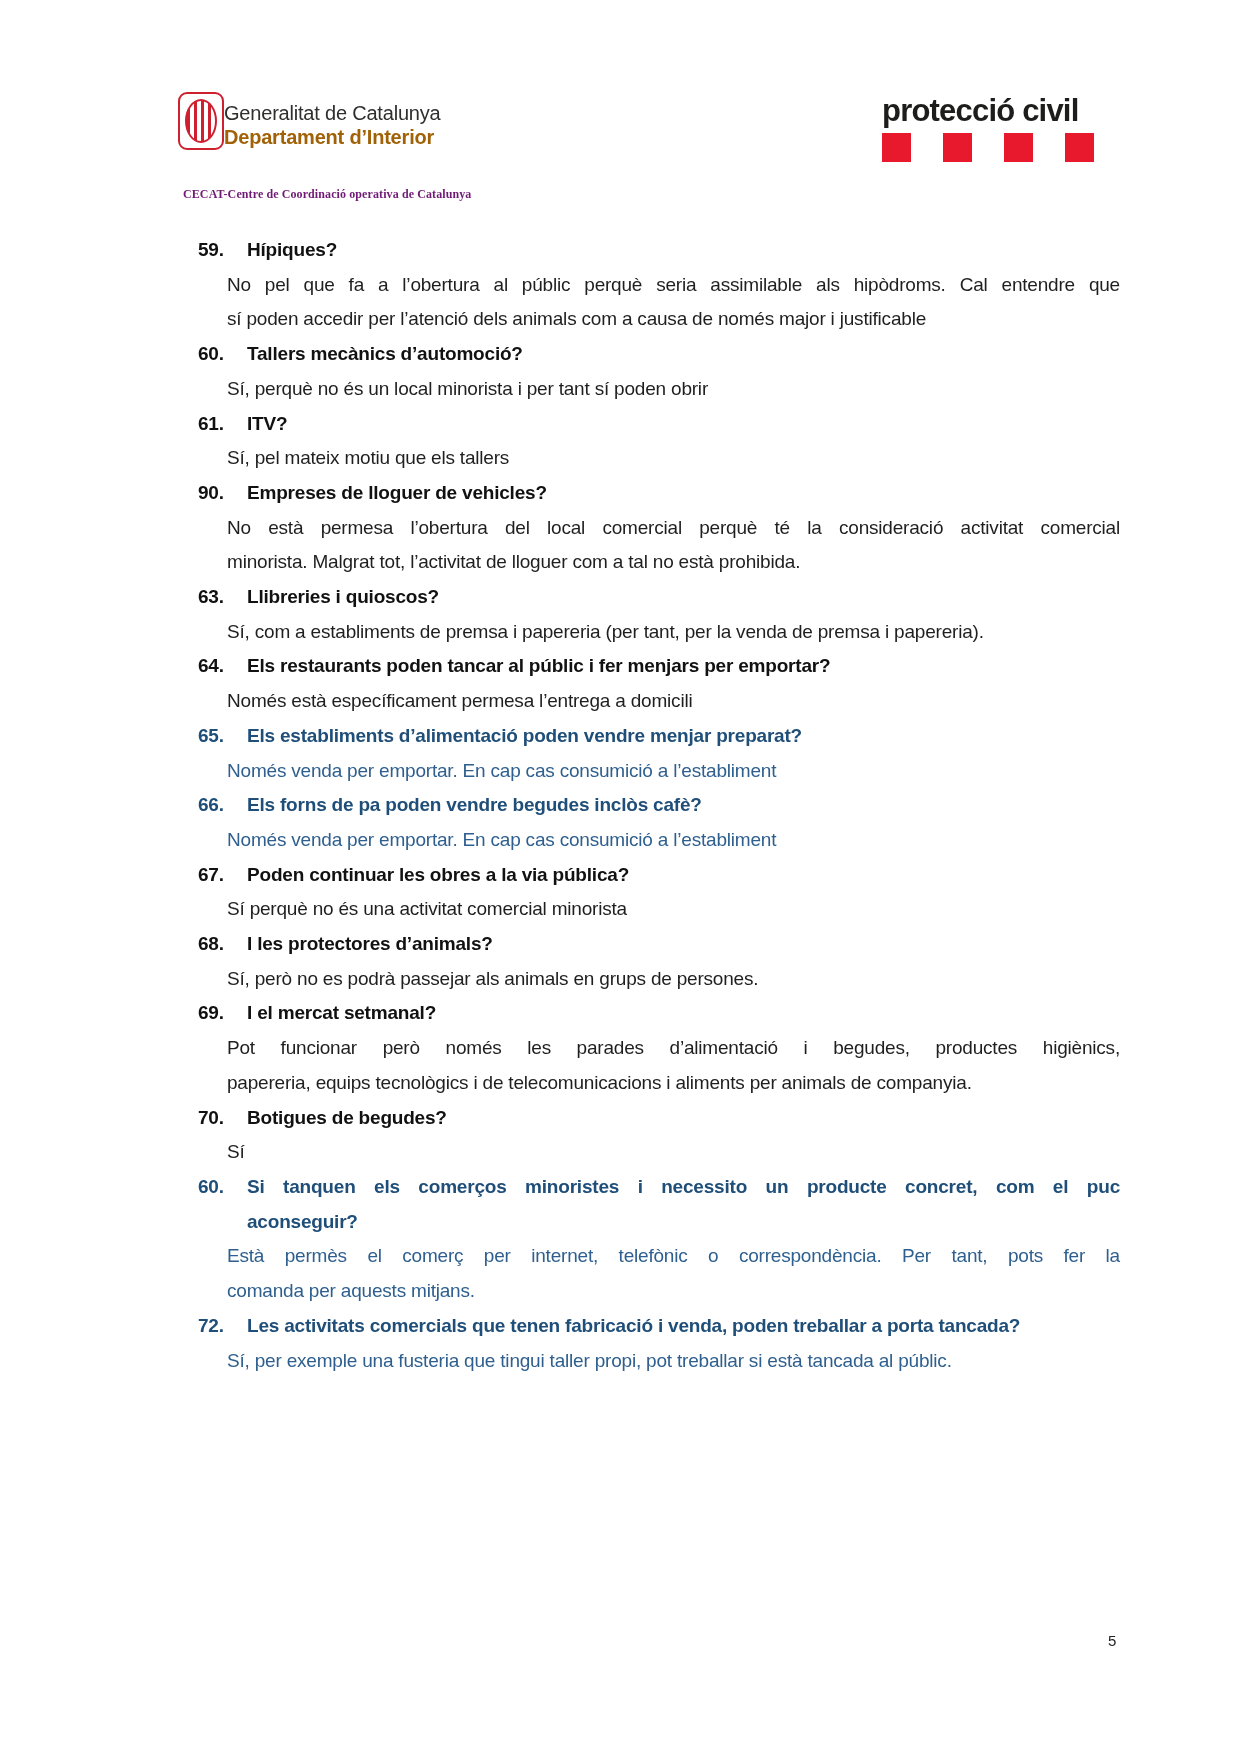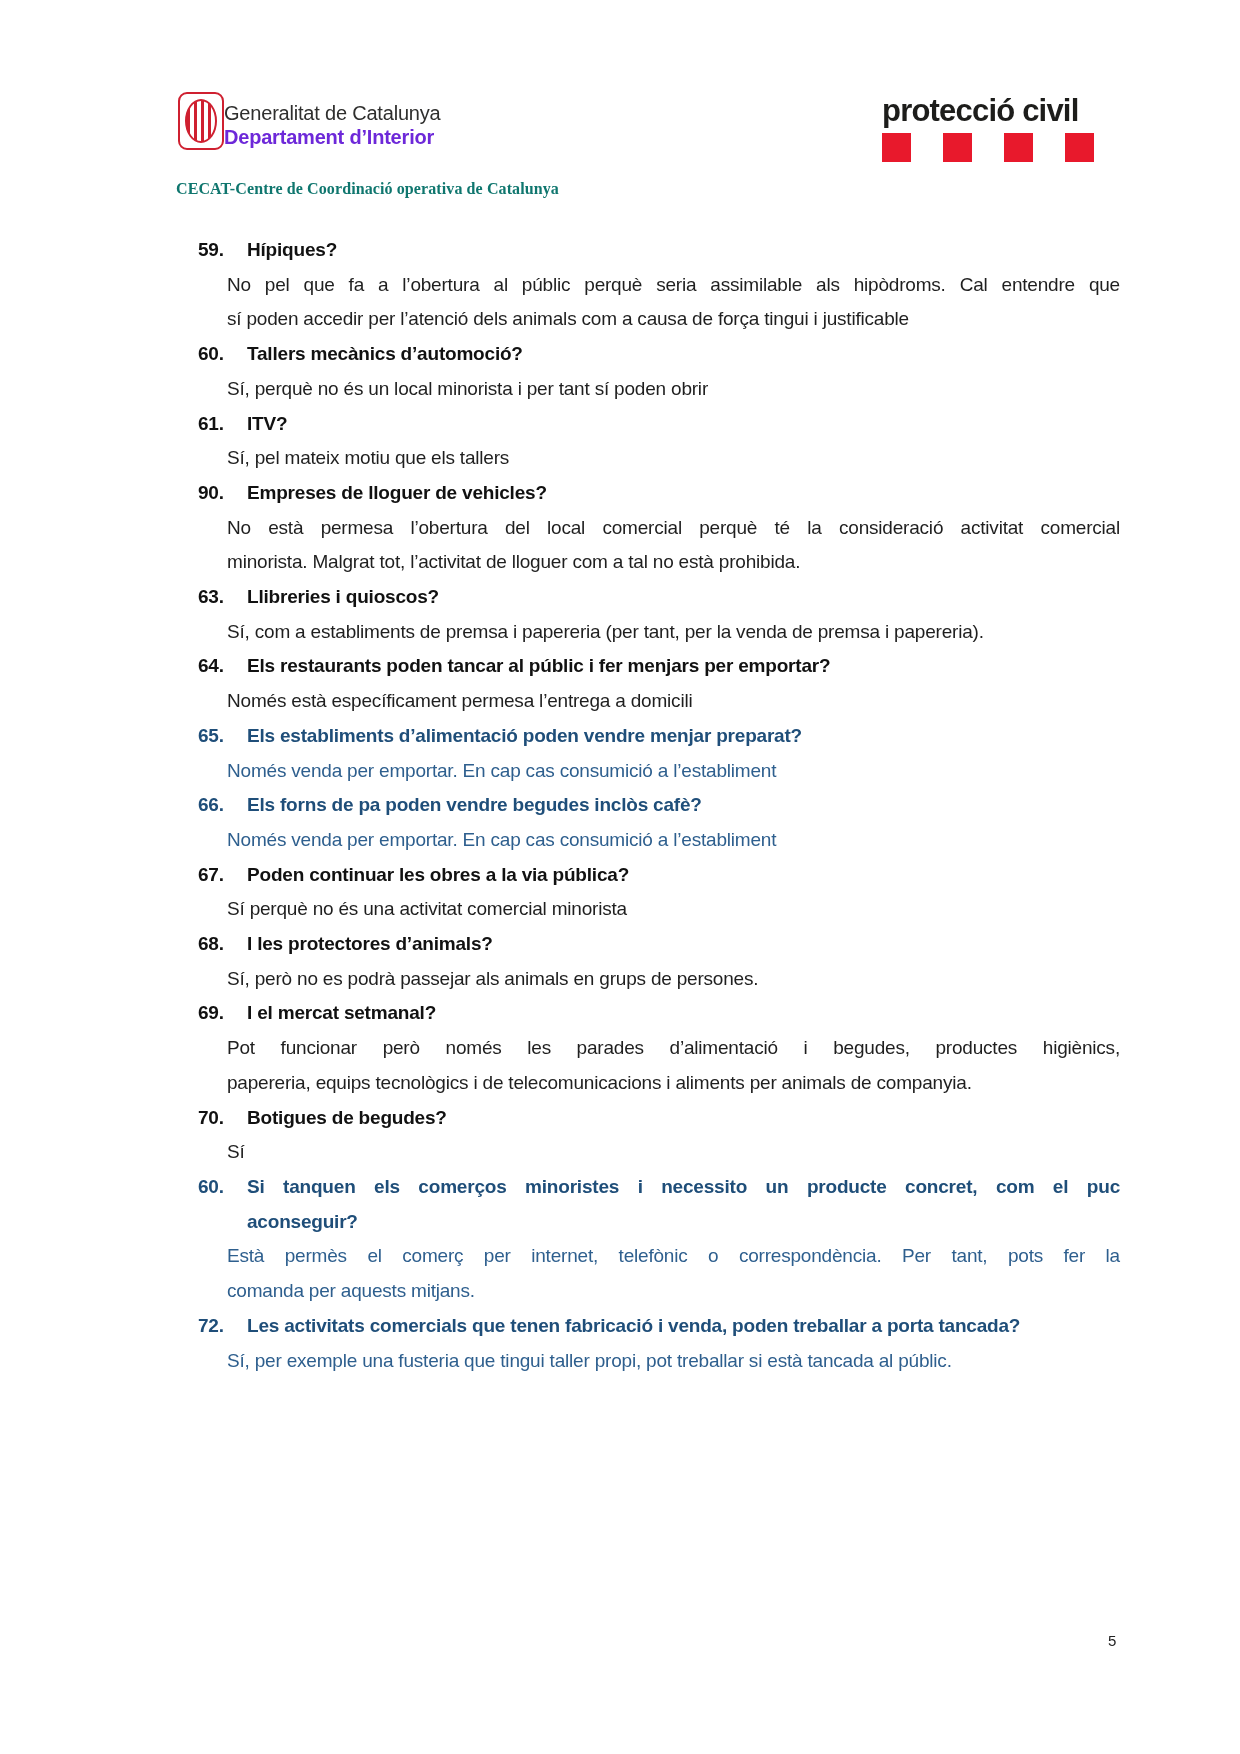--- a/index.html
+++ b/index.html
@@ -20,33 +20,33 @@
     display: flex; align-items: center; justify-content: center;
     background: #fff;
   }
   .shield-oval {
     width: 32px; height: 44px; border-radius: 50%;
     border: 2px solid var(--shield-red); box-sizing: border-box;
     background: repeating-linear-gradient(90deg, var(--shield-red) 0 3.5px, #ffffff 3.5px 7px);
   }
   .gencat-text { padding-top: 3px; }
   .gc1 { font-size: 20px; line-height: 24px; color: #2f2f2e; letter-spacing: -0.2px; }
-  .gc2 { font-size: 20px; line-height: 25px; color: #6d28d9; font-weight: bold; letter-spacing: -0.2px; }
+  .gc2 { font-size: 20px; line-height: 25px; color: #a16207; font-weight: bold; letter-spacing: -0.2px; }
 
   
   .brand { position: absolute; left: 882px; top: 94px; width: 212px; }
   .brand-text { font-size: 31px; line-height: 33px; font-weight: bold; color: #1d1d1b; letter-spacing: -0.8px; }
   .brand-squares { margin-top: 6px; display: flex; justify-content: space-between; }
   .sq { width: 29px; height: 29px; background: var(--brand-red); }
 
   
   .doc-title {
-    position: absolute; left: 176px; top: 180px; margin: 0;
+    position: absolute; left: 176px; top: 180px; margin: 7px;
     font-family: "Liberation Serif", serif;
-    font-size: 16px; font-weight: bold; color: #0f766e;
+    font-size: 12px; font-weight: bold; color: #701a75;
     letter-spacing: 0.1px;
   }
 
   
   .faq { position: absolute; left: 198px; top: 233px; width: 922px; margin: 0; padding: 0; list-style: none; }
   .faq-item { display: grid; grid-template-columns: 29px 1fr; }
   .faq-item .num { grid-column: 1; }
   .faq-item .content { grid-column: 2; }
   .num, .line { font-size: 19px; line-height: 34.7px; letter-spacing: -0.2px; }
   .num { font-weight: bold; }
@@ -90,21 +90,21 @@
 
   <ol class="faq">
       <li class="faq-item black">
     <div class="num">59.</div>
     <div class="content">
       <div class="qlines">
             <div class="line q">Hípiques?</div>
           </div>
       <div class="alines">
             <div class="line a just">No pel que fa a l’obertura al públic perquè seria assimilable als hipòdroms. Cal entendre que</div>
-            <div class="line a">sí poden accedir per l’atenció dels animals com a causa de força tingui i justificable</div>
+            <div class="line a">sí poden accedir per l’atenció dels animals com a causa de només major i justificable</div>
           </div>
     </div>
   </li>
       <li class="faq-item black">
     <div class="num">60.</div>
     <div class="content">
       <div class="qlines">
             <div class="line q">Tallers mecànics d’automoció?</div>
           </div>
       <div class="alines">

